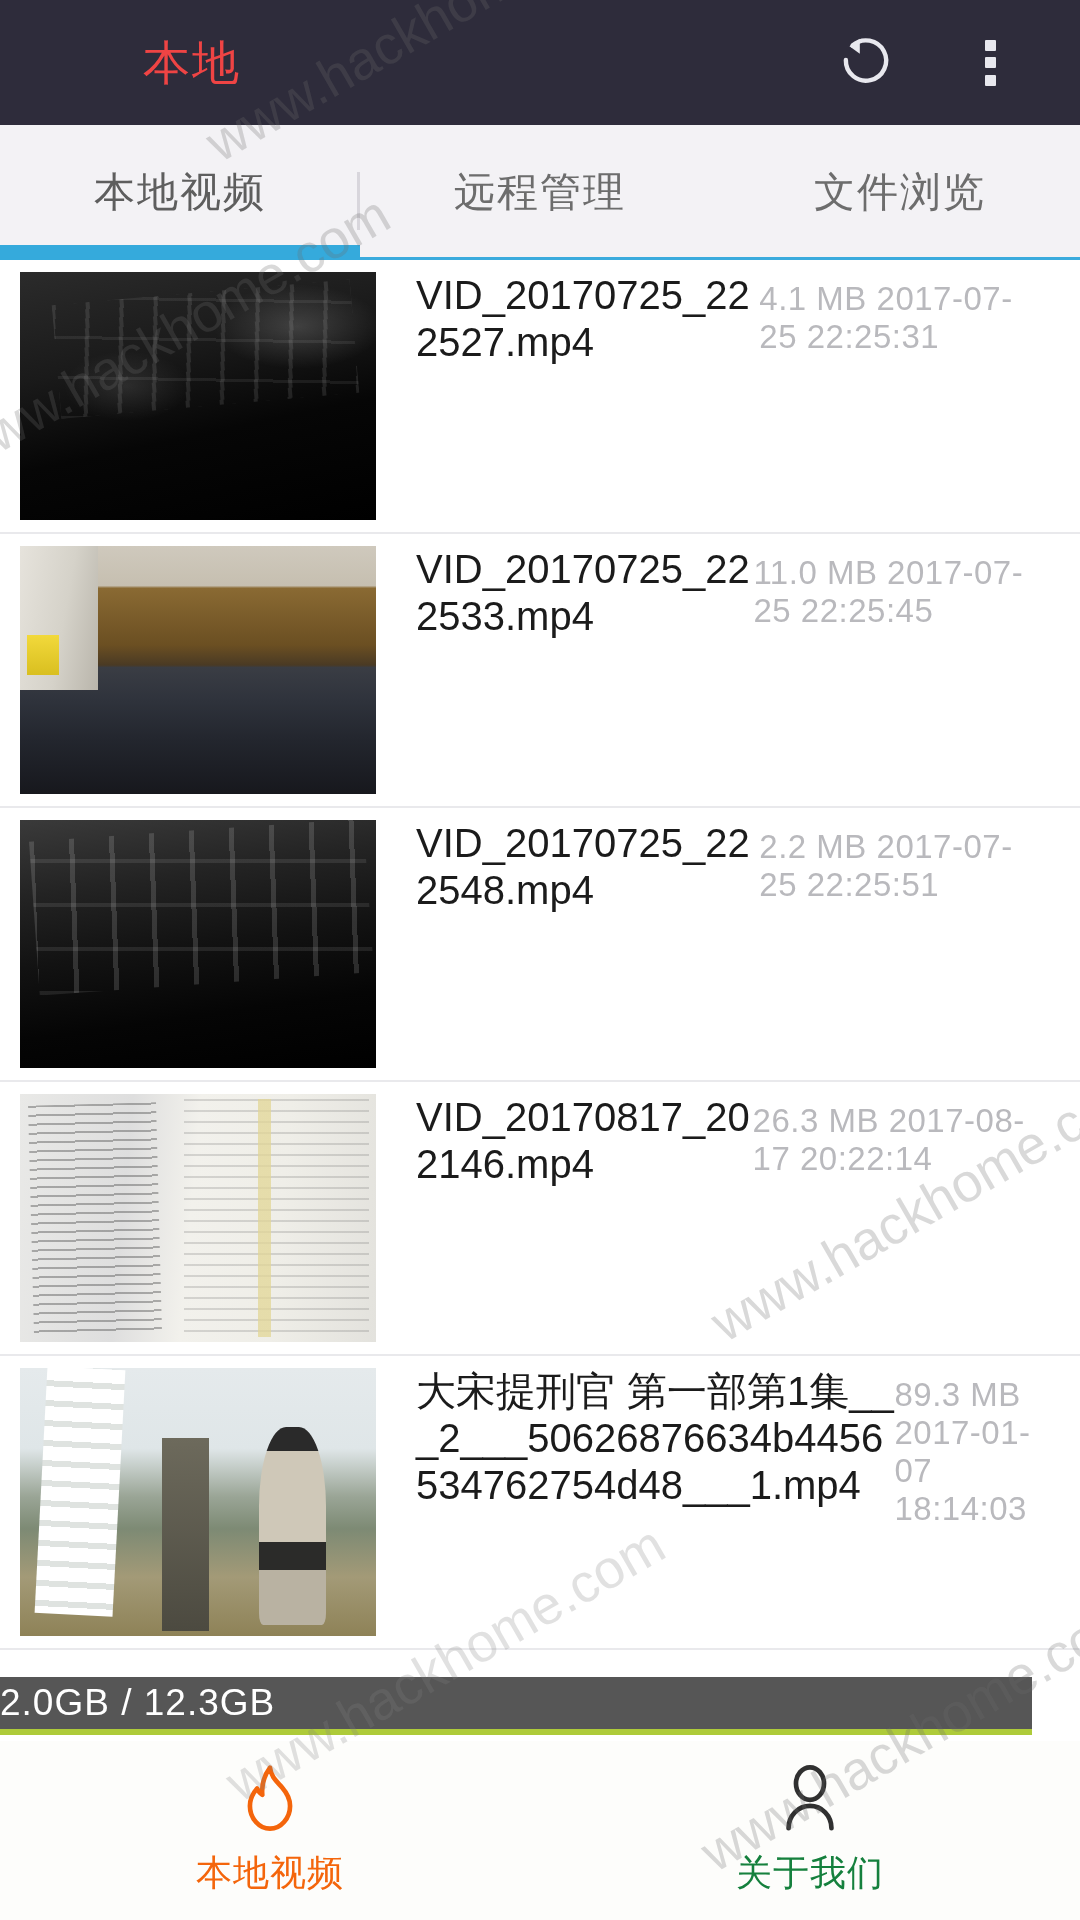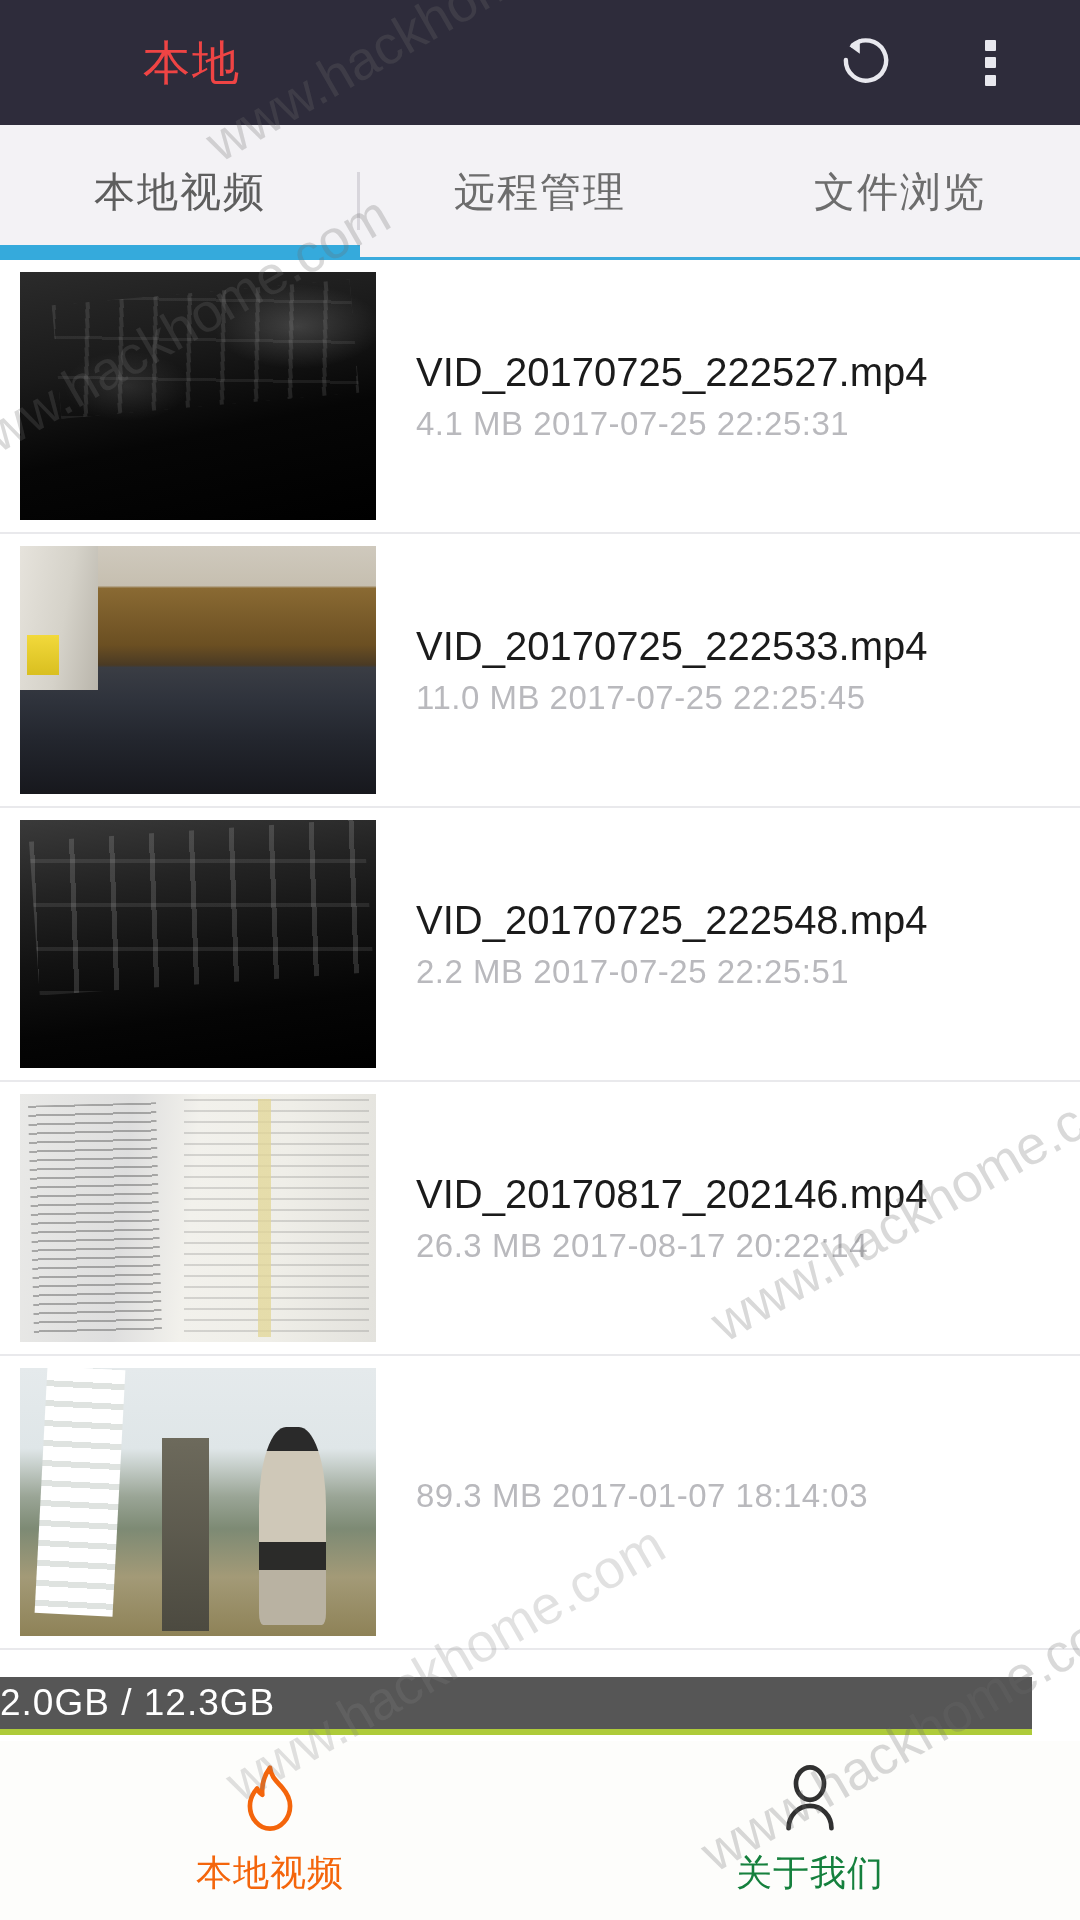--- a/index.html
+++ b/index.html
@@ -59,21 +59,21 @@
     padding:12px 0 12px 0;border-bottom:2px solid #e9e9ec;
     background:#fff;
   }
   .thumb{
     width:356px;height:248px;margin-left:20px;flex:0 0 auto;
     background:#111;overflow:hidden;position:relative;
   }
   .row.tall .thumb{height:268px;}
   .meta{
     flex:1 1 auto;margin-left:40px;padding-right:30px;
-    display:flex;flex-direction:column;justify-content:center;
+    display:flex;justify-content:center;
     min-height:248px;
   }
   .fname{
     color:#1b1b1b;font-size:40px;line-height:1.18;word-break:break-all;
     letter-spacing:0px;
   }
   .finfo{
     color:#b9b9bd;font-size:33px;margin-top:8px;letter-spacing:0.5px;
   }
 
@@ -274,20 +274,21 @@
       </div>
     </div>
 
     <div class="row tall">
       <div class="thumb">
         <div class="tb-drama">
           <div class="drama-figure"></div>
         </div>
       </div>
       <div class="meta">
+        <div class="fname">大宋提刑官 第一部第1集___2___50626876634b4456534762754d48___1.mp4</div>
         <div class="finfo">89.3 MB  2017-01-07 18:14:03</div>
       </div>
     </div>
 
   </div>
 
   <div class="storage">
     <div class="storage-text">2.0GB / 12.3GB</div>
   </div>
 

